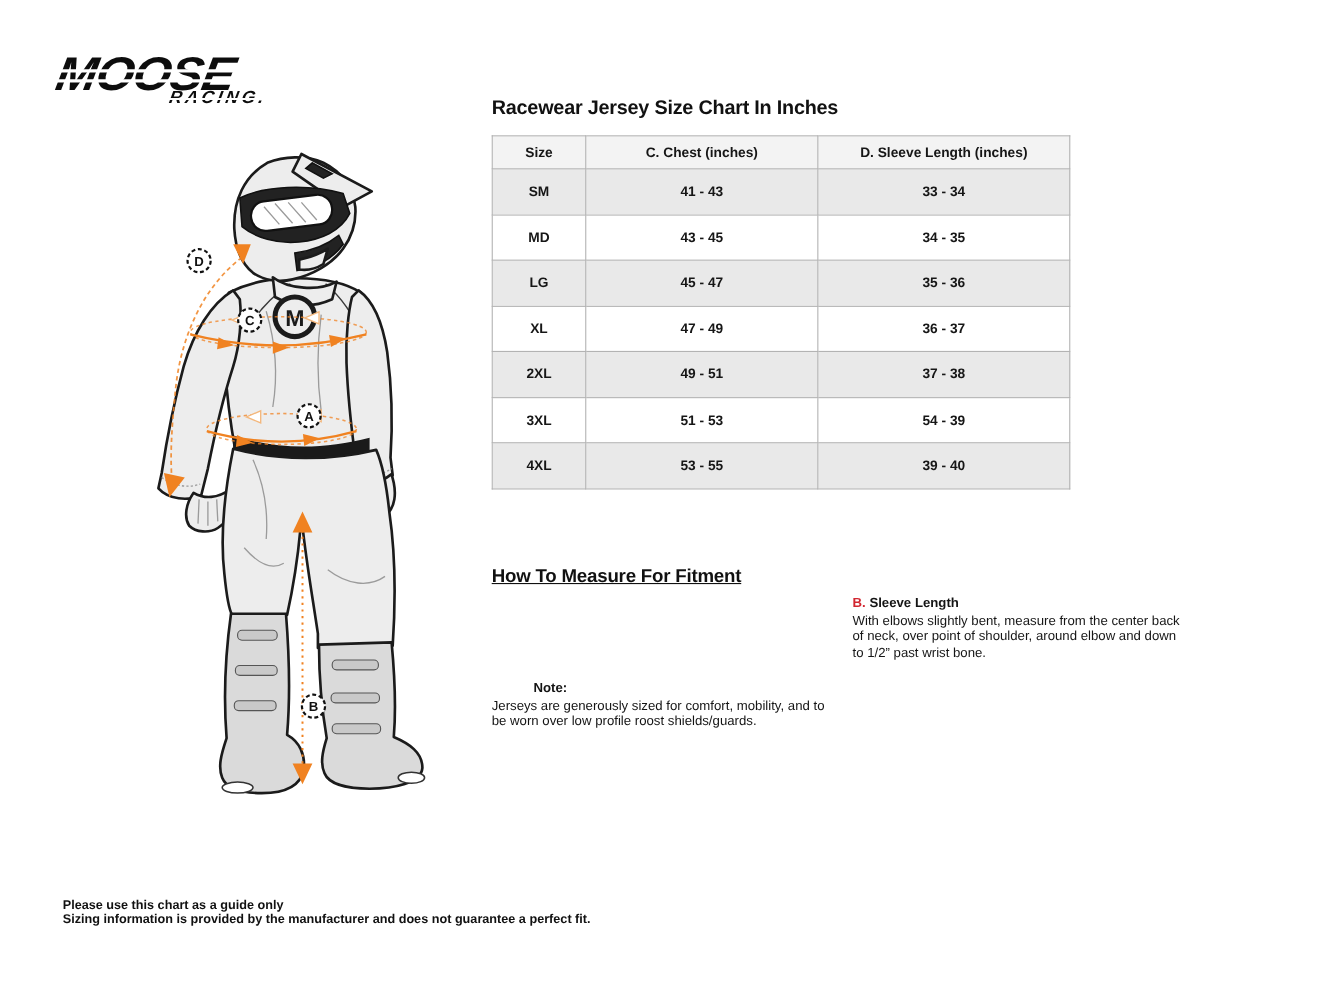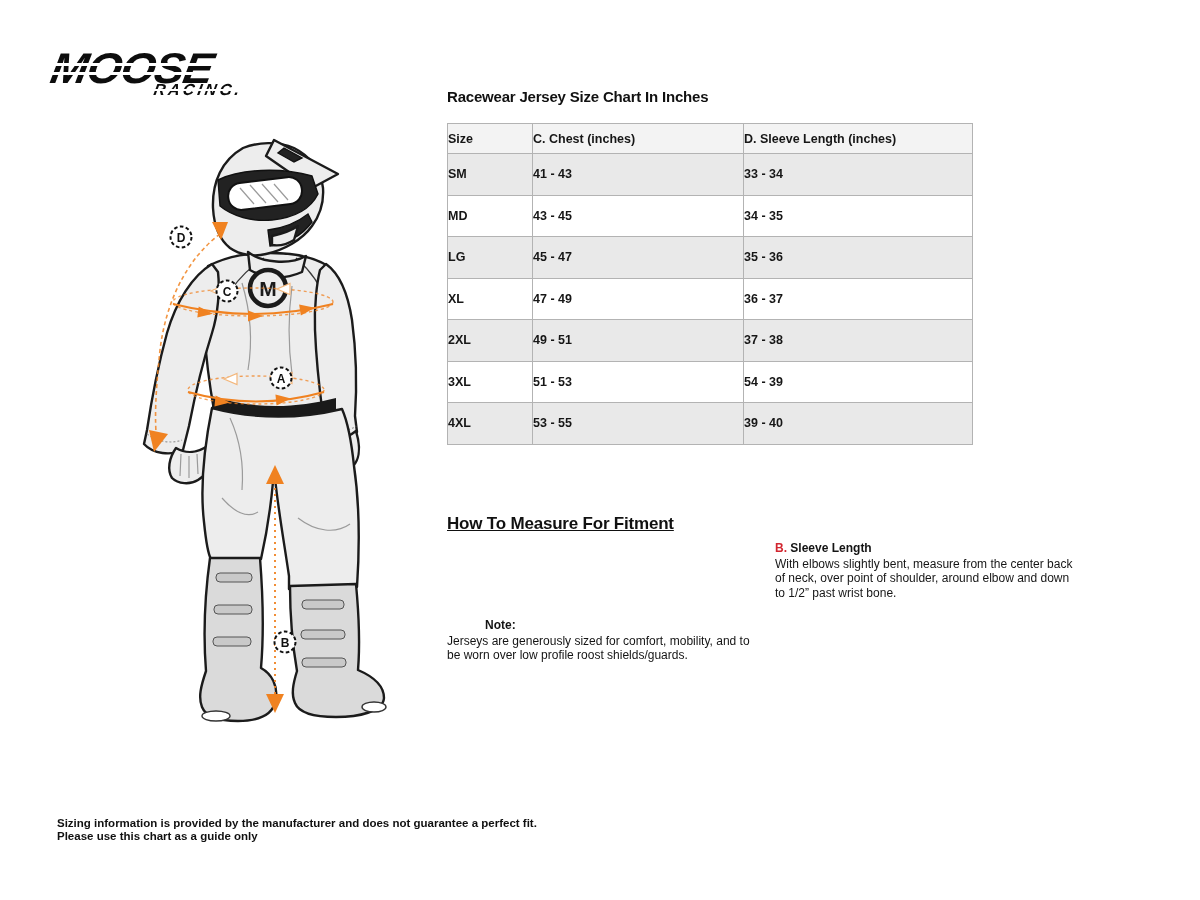--- a/index.html
+++ b/index.html
@@ -35,32 +35,32 @@
     font-weight:700;font-style:italic;
     font-size:16px;letter-spacing:3px;
     transform:skewX(-10deg);transform-origin:left top;
     color:#0d0d0d;white-space:nowrap;
   }
   .logo-racing .stripe{position:absolute;left:58px;right:4px;height:1.5px;background:#fff;top:8px;}
 
   
   .page-title{
     position:absolute;left:447px;top:88px;
-    font-size:15px;font-weight:700;letter-spacing:-0.2px;color:#111;
+    font-size:18px;font-weight:700;letter-spacing:-0.2px;color:#111;
   }
   table.size-table{
     position:absolute;left:447px;top:123px;width:525px;
     border-collapse:collapse;table-layout:fixed;
     border:1px solid #8f8f8f;
   }
   table.size-table col.c0{width:85px;}
   table.size-table col.c1{width:211px;}
   table.size-table col.c2{width:229px;}
   table.size-table th,table.size-table td{
-    border:1px solid #b3b3b3;text-align:left;vertical-align:middle;
+    border:1px solid #b3b3b3;text-align:center;vertical-align:middle;
     font-size:12.5px;color:#161616;
   }
   table.size-table th{height:30px;background:#f3f3f3;font-weight:700;}
   table.size-table td{height:41.5px;font-weight:700;background:#fff;}
   table.size-table tbody tr:nth-child(odd) td{background:#e9e9e9;}
 
   .howto-title{
     position:absolute;left:447px;top:514px;
     font-size:17px;font-weight:700;letter-spacing:-0.2px;color:#111;text-decoration:underline;
   }
@@ -267,17 +267,17 @@
     </div>
     <div class="body">With elbows slightly bent, measure from the center back of neck, over point of shoulder, around elbow and down to 1/2” past wrist bone.</div>
   </div>
 
   <div class="note-block">
     <div class="head">Note:</div>
     <div class="body">Jerseys are generously sized for comfort, mobility, and to be worn over low profile roost shields/guards.</div>
   </div>
 
   <div class="footer">
+    <div>Please use this chart as a guide only</div>
     <div>Sizing information is provided by the manufacturer and does not guarantee a perfect fit.</div>
-    <div>Please use this chart as a guide only</div>
   </div>
 
 </div>
 
 </body></html>

